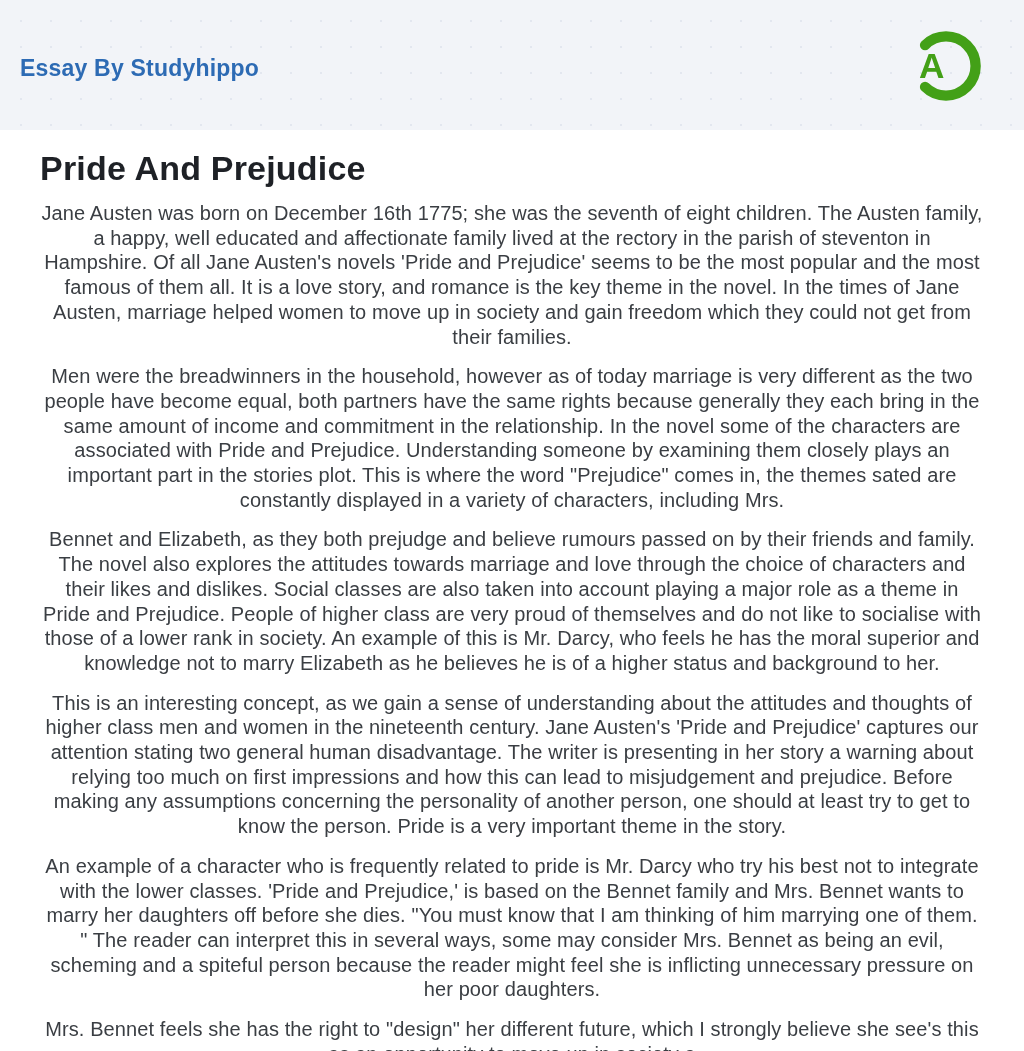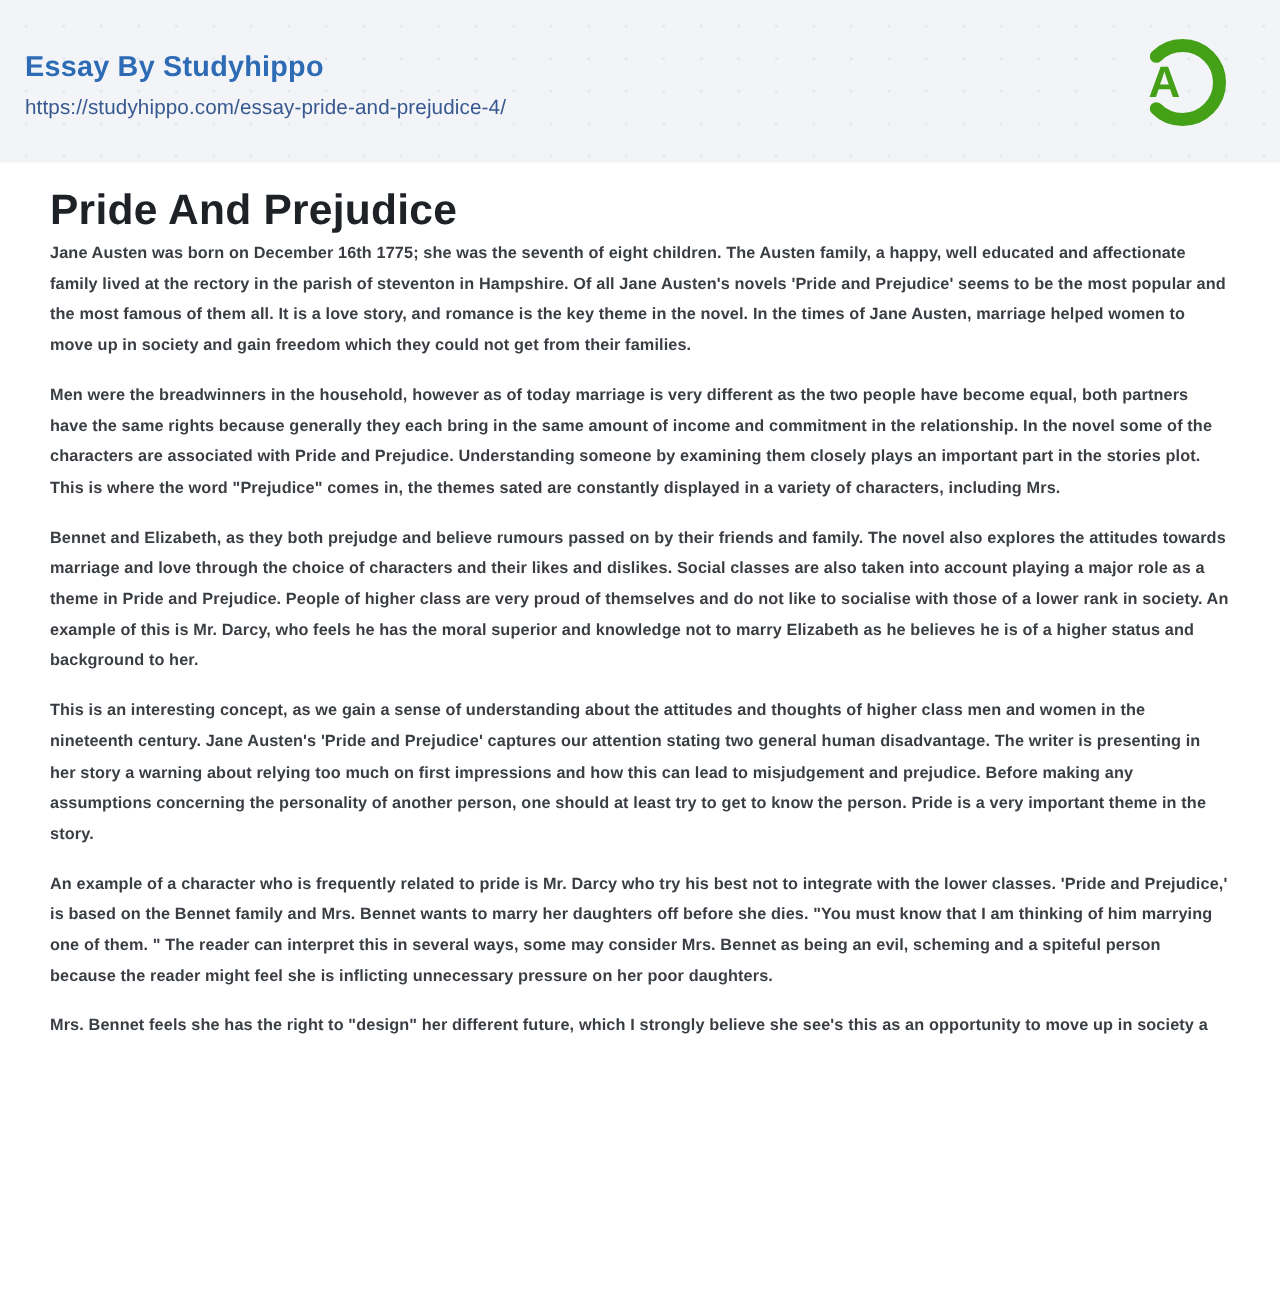--- a/index.html
+++ b/index.html
@@ -41,39 +41,37 @@
   .logo-letter {
     font-family: "Liberation Sans", sans-serif;
     font-weight: 600;
   }
   main { padding: 19px 40px 0 40px; }
   .article-title {
     font-size: 34px;
     font-weight: 700;
     color: #1e2126;
     letter-spacing: 0.2px;
-    margin-bottom: 2px;
+    margin-bottom: 13px;
   }
   .article-body p {
-    font-size: 13px;
+    font-size: 20px;
     line-height: 24.7px;
     color: #3a3e43;
     letter-spacing: 0.1px;
     margin-bottom: 15px;
-    text-align: left;
-    font-weight: bold;
+    text-align: center;
   }
 </style>
 </head>
 <body>
 
 <header class="page-header">
   <div class="header-text">
     <div class="header-title">Essay By Studyhippo</div>
-    <a class="header-url" href="#">https://studyhippo.com/essay-pride-and-prejudice-4/</a>
   </div>
   <div class="logo">
     <svg viewBox="0 0 100 100">
       <path d="M 23.84 23.84 A 37 37 0 1 1 23.84 76.16" fill="none" stroke="#43a017" stroke-width="13" stroke-linecap="round"></path>
       <text class="logo-letter" x="32" y="64.5" font-size="44" fill="#43a017" text-anchor="middle">A</text>
     </svg>
   </div>
 </header>
 
 <main>

